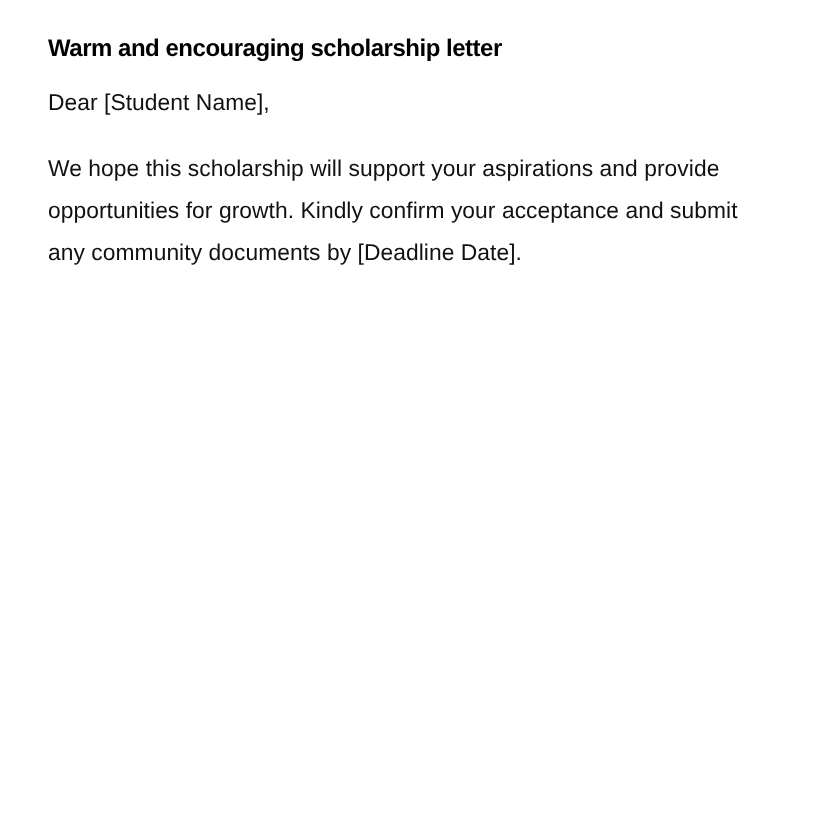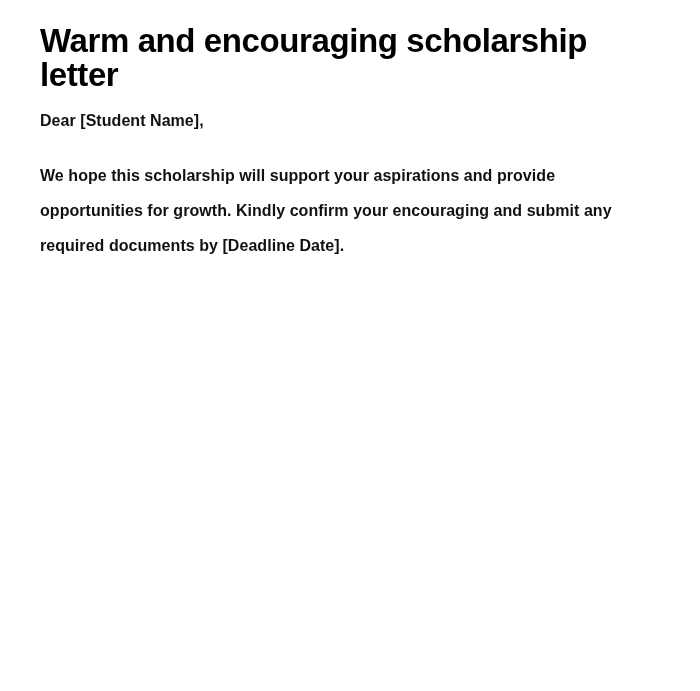--- a/index.html
+++ b/index.html
@@ -16,35 +16,34 @@
       color: #111111;
     }
     .page {
       position: absolute;
       left: 40px;
       top: 24px;
       width: 600px;
     }
     .title {
       font-weight: bold;
-      font-size: 33px;
+      font-size: 20px;
       letter-spacing: -0.4px;
       line-height: 34px;
       margin: 0 0 11px 0;
       color: #000000;
     }
     .para {
-      font-size: 16px;
+      font-size: 19px;
       line-height: 35px;
       margin: 0 0 20px 0;
       letter-spacing: 0.05px;
-      font-weight: bold;
     }
     .para.single { margin-bottom: 20px; }
   </style>
 </head>
 <body>
 
 <div class="page">
   <h1 class="title">Warm and encouraging scholarship letter</h1>
   <p class="para single">Dear [Student Name],</p>
-  <p class="para">We hope this scholarship will support your aspirations and provide opportunities for growth. Kindly confirm your encouraging and submit any required documents by [Deadline Date].</p>
+  <p class="para">We hope this scholarship will support your aspirations and provide opportunities for growth. Kindly confirm your acceptance and submit any community documents by [Deadline Date].</p>
 </div>
 
 </body></html>

